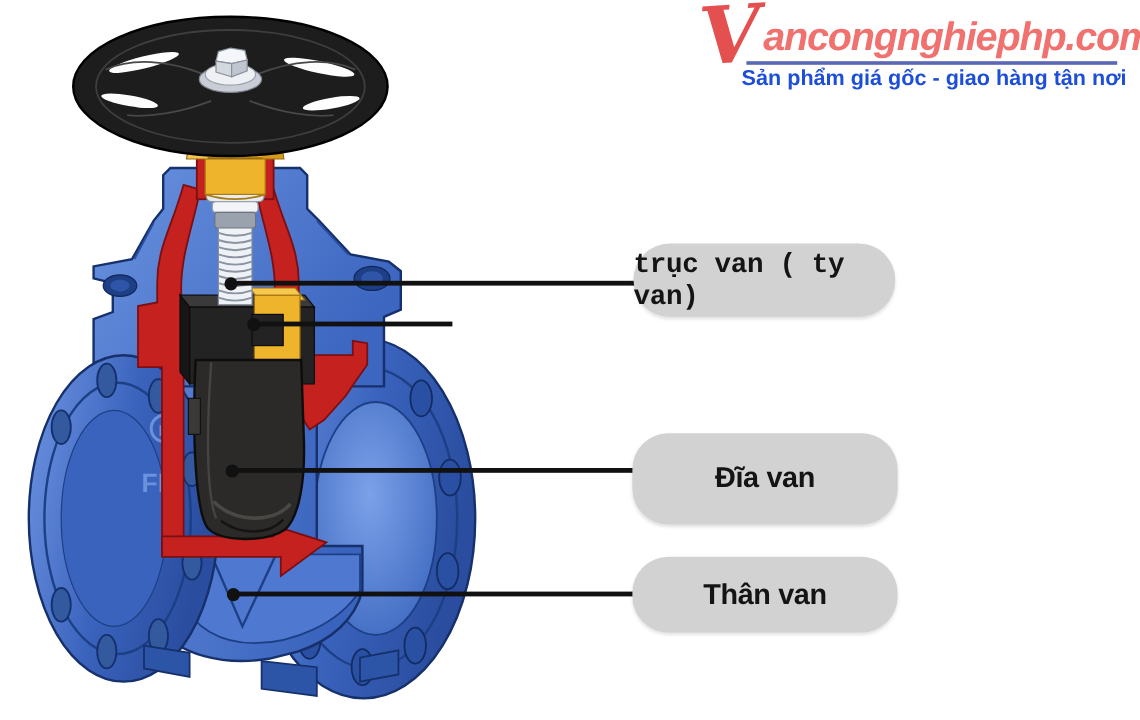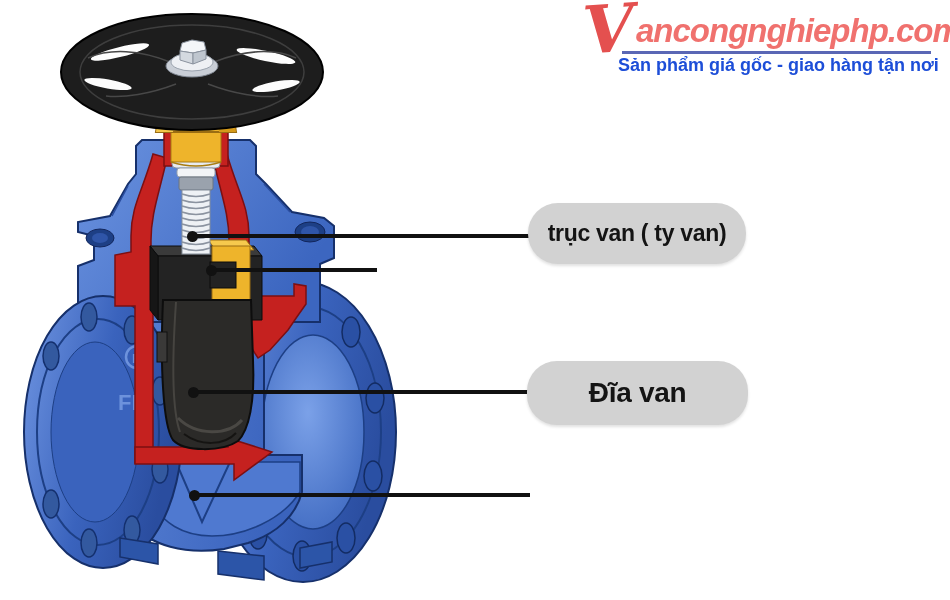--- a/index.html
+++ b/index.html
@@ -7,23 +7,23 @@
     position:relative;width:950px;height:600px;background:#ffffff;
     overflow:hidden;font-family:"Liberation Sans",sans-serif;
   }
   
   .label{
     position:absolute;background:#d2d2d2;color:#141414;
     display:flex;align-items:center;justify-content:center;
     font-weight:700;letter-spacing:-0.3px;
     box-shadow:0 2px 3px rgba(0,0,0,0.12);
   }
-  .label-1{left:528px;top:203px;width:218px;height:61px;border-radius:30px;font-size:23px;}
+  .label-1{left:528px;top:203px;width:218px;height:61px;border-radius:30px;font-size:23px;font-family:Liberation Mono, monospace;}
   .label-2{left:372px;top:251px;width:155px;height:47px;border-radius:24px;font-size:22px;}
-  .label-3{left:527px;top:361px;width:221px;height:64px;border-radius:30px;font-size:28px;}
+  .label-3{left:527px;top:361px;width:221px;height:76px;border-radius:30px;font-size:24px;}
   .label-4{left:527px;top:464px;width:221px;height:63px;border-radius:30px;font-size:24px;}
   
   .lead{position:absolute;height:4px;background:#111111;}
   .lead-dot{position:absolute;width:11px;height:11px;border-radius:50%;background:#111111;}
   
   .logo-v{
     position:absolute;left:583px;top:-10px;
     font-family:"DejaVu Serif",serif;font-style:italic;font-weight:700;
     font-size:66px;color:#e4504f;transform:rotate(-4deg);
   }
@@ -199,20 +199,21 @@
   <div class="lead-dot" style="left:206px;top:265px;"></div>
 
   <div class="lead" style="left:192px;top:390px;width:338px;"></div>
   <div class="lead-dot" style="left:188px;top:387px;"></div>
 
   <div class="lead" style="left:194px;top:493px;width:336px;"></div>
   <div class="lead-dot" style="left:189px;top:490px;"></div>
 
   <div class="label label-1">trục van ( ty van)</div>
   <div class="label label-3">Đĩa van</div>
+  <div class="label label-4">Thân van</div>
 
   <div>
     <span class="logo-v">V</span>
     <span class="logo-text">ancongnghiephp.com</span>
     <div class="logo-underline"></div>
     <div class="logo-tagline">Sản phẩm giá gốc - giao hàng tận nơi</div>
   </div>
 
 </div>
 

